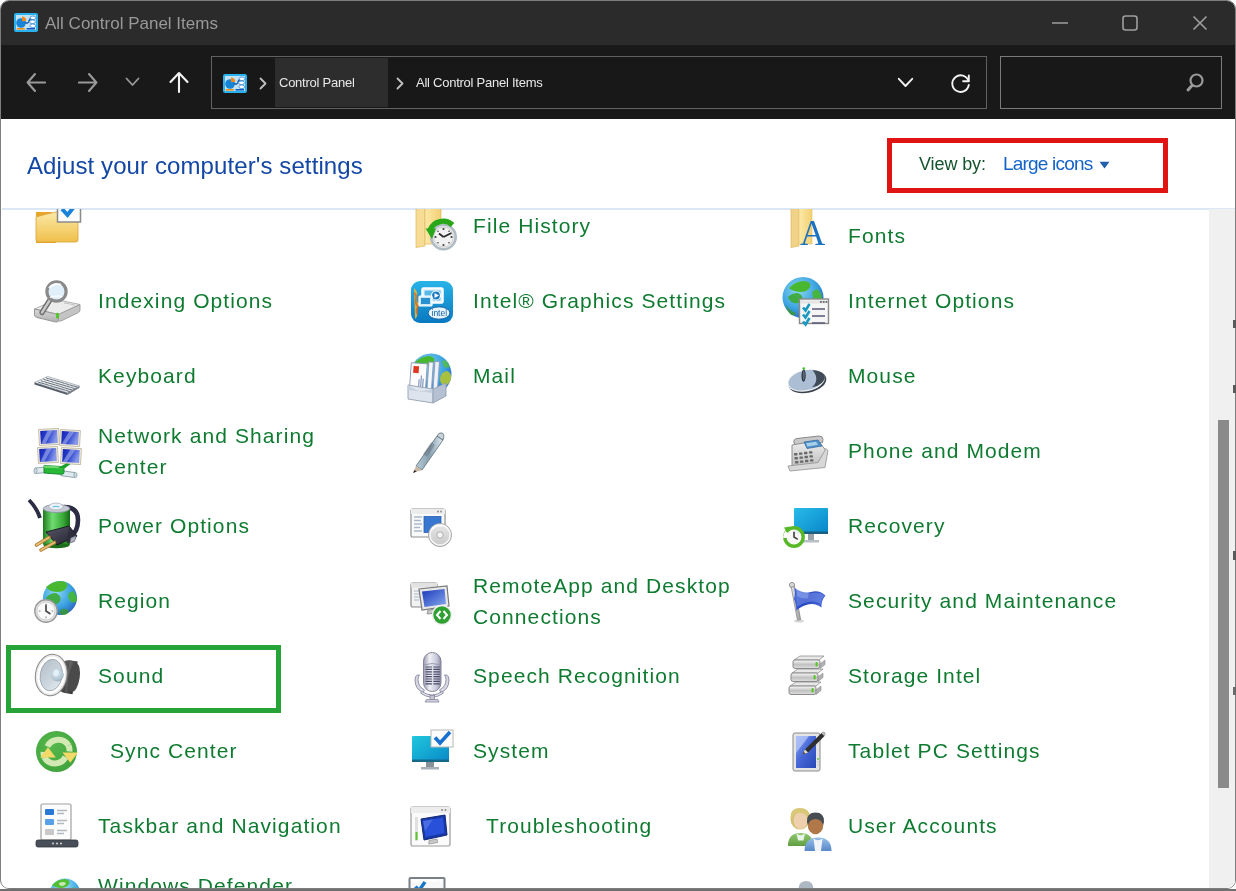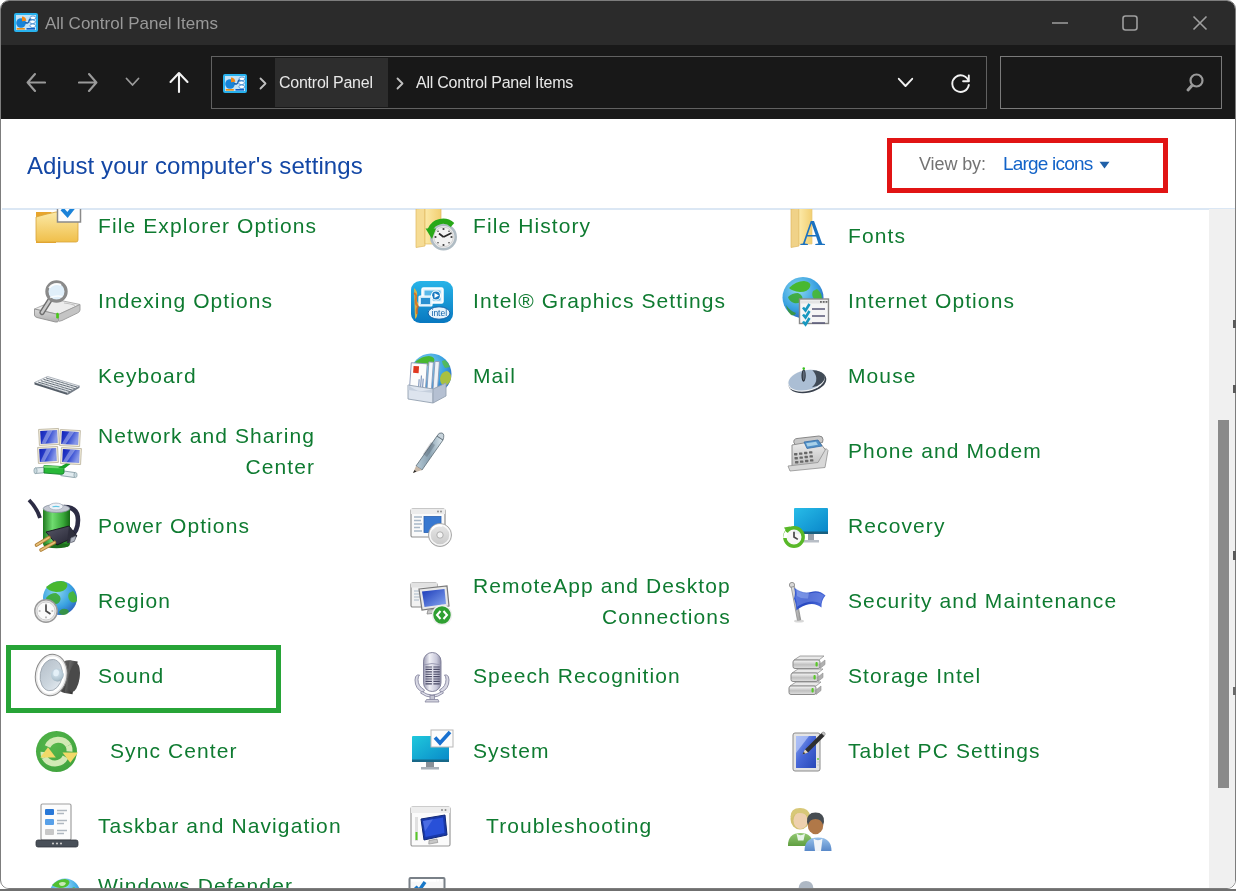--- a/index.html
+++ b/index.html
@@ -11,27 +11,27 @@
   #titlebar { position:absolute; left:0; top:0; width:100%; height:44px; background:#2b2b2b; }
   #navbar { position:absolute; left:0; top:44px; width:100%; height:74px; background:#191919; }
   #titletext { position:absolute; left:44px; top:0; height:44px; line-height:45px;
     color:#999; font-size:17px; }
   .navicon { position:absolute; }
   #addrbar { position:absolute; left:210px; top:11px; width:776px; height:53px;
     border:1px solid #616161; background:#181818; }
   #searchbox { position:absolute; left:999px; top:11px; width:222px; height:53px;
     border:1px solid #7a7a7a; background:#181818; }
   .crumbtext { position:absolute; top:0; height:51px; line-height:52px; color:#e8e8e8;
-    font-size:16px; letter-spacing:-0.25px; white-space:nowrap; }
+    font-size:13px; letter-spacing:-0.25px; white-space:nowrap; }
   #cpseg { position:absolute; left:63px; top:1px; width:113px; height:49px; background:#2d2d2d; }
   #content { position:absolute; left:1px; top:118px; width:1234px; height:770px;
-    background:#fff; overflow:hidden;text-align:right; }
+    background:#fff; overflow:hidden; }
   #hdrline { position:absolute; left:0; top:89px; width:100%; height:2px; background:#dbe7f4; }
   #adjust { position:absolute; left:25px; top:33px; font-size:24px; color:#1347a5; letter-spacing:0.1px; }
-  #viewby { position:absolute; left:917px; top:34px; font-size:18px; letter-spacing:-0.1px; line-height:22px; color:#737373; }
+  #viewby { position:absolute; left:917px; top:34px; font-size:18px; letter-spacing:-0.1px; line-height:22px; color:#14532d; }
   #largeicons { position:absolute; left:1001px; top:34px; font-size:19px; line-height:22px; letter-spacing:-0.8px; color:#1263c8; }
   #redbox { position:absolute; left:885px; top:19px; width:281px; height:55px;
     border:5px solid #e11414; }
   #greenbox { position:absolute; left:4px; top:526px; width:275px; height:68px;
     border:5px solid #27a437; }
   .item { position:absolute; font-size:21px; color:#0f7b31; letter-spacing:1.1px; line-height:31px; white-space:nowrap; }
   .icon { position:absolute; width:46px; height:46px; overflow:visible; }
   #scrolltrack { position:absolute; left:1207px; top:90px; width:27px; height:679px; background:#f0f0f0; }
   #scrollthumb { position:absolute; left:9px; top:211px; width:11px; height:368px; background:#8a8a8a; }
   svg { display:block; }
@@ -133,21 +133,20 @@
             <linearGradient id="gfeo" x1="0" y1="0" x2="0" y2="1">
               <stop offset="0" stop-color="#fbe9a6"></stop>
               <stop offset="1" stop-color="#f0bf4a"></stop>
             </linearGradient>
           </defs>
 <path d="M2,8 h15 l5,5 v26 h-20 z" fill="#e8a52c"></path>
 <path d="M2,13 q10,-3 20,-5 h20 a2,2 0 0 1 2,2 v26 a2,2 0 0 1 -2,2 h-38 a2,2 0 0 1 -2,-2 z" fill="url(#gfeo)" stroke="#d8a338" stroke-width="0.8"></path>
 <rect x="23.5" y="-6" width="23" height="24" fill="#fcfcfc" stroke="#8a8a8a" stroke-width="1.5"></rect>
 <path d="M28,5 l5.5,6 L44.5,-3" fill="none" stroke="#1a82d8" stroke-width="4"></path>
 </svg>
-    <div class="item" style="left:96px;top:1px">File Explorer Options</div>
     <svg class="icon i-fh" style="left:407px;top:-5px" viewBox="0 0 46 46">
 <defs>
             <linearGradient id="gfh" x1="0" y1="0" x2="1" y2="0">
               <stop offset="0" stop-color="#fce9a8"></stop>
               <stop offset="1" stop-color="#f2cf72"></stop>
             </linearGradient>
           </defs>
 <path d="M7,5 l9,-1 v38 l-9,1.5 z" fill="#f6dc94" stroke="#e0b860" stroke-width="0.7"></path>
 <path d="M16,4 h16 v36 h-16 z" fill="url(#gfh)" stroke="#e0b860" stroke-width="0.7"></path>
 <circle cx="34.5" cy="33" r="12.2" fill="#ececec" stroke="#b0bcc4" stroke-width="2.6"></circle>
@@ -674,20 +673,21 @@
 <ellipse cx="16" cy="15" rx="9.5" ry="10.5" fill="#d2c070"></ellipse>
 <ellipse cx="16.5" cy="16.5" rx="7" ry="8.5" fill="#eed0ae"></ellipse>
 <path d="M6.5,13 q0,-9 9.5,-9 q9,0 10,8 l-1.5,1.5 q-3,-4.5 -8.5,-4.5 q-6,0 -8,5 z" fill="#d8c878"></path>
 <path d="M4,41.5 q0,-12.5 12.5,-12.5 q12.5,0 12.5,12.5 v0.5 h-25 z" fill="url(#gu1)"></path>
 <path d="M12.5,29.5 q4,3.5 8.5,0 l-1.5,7 h-5.5 z" fill="#e8f4e8"></path>
 <ellipse cx="31.5" cy="21" rx="7.8" ry="9.2" fill="#b07848"></ellipse>
 <path d="M23,18 q-0.5,-9.5 8.5,-9.5 q9,0 8.5,9.5 q-0.5,2 -1,3 q-1.5,-6 -7.5,-6 q-6,0 -7.5,6 q-0.5,-1 -1,-3 z" fill="#464c52"></path>
 <path d="M20.5,47 q0,-13.5 13.5,-13.5 q13.5,0 13.5,13.5 z" fill="url(#gu2)"></path>
 <path d="M29.5,34.5 q4.5,3.5 9,0 l-1.5,12.5 h-6 z" fill="#f0f4f8"></path>
 </svg>
+    <div class="item" style="left:846px;top:601px">User Accounts</div>
     <svg class="icon i-defender" style="left:32px;top:670px" viewBox="0 0 46 46">
 <defs>
             <radialGradient id="gdf" cx="0.42" cy="0.25" r="0.85">
               <stop offset="0" stop-color="#a8e0f8"></stop>
               <stop offset="0.5" stop-color="#48b0e8"></stop>
               <stop offset="1" stop-color="#2858b8"></stop>
             </radialGradient>
           </defs>
 <circle cx="31" cy="15" r="15.4" fill="url(#gdf)"></circle>
 <path d="M18,6 q6,-6 13,-6 q6,1 4,5 q-2,4 -9,4 q-6,-1 -8,-3 z" fill="#50c030"></path>

